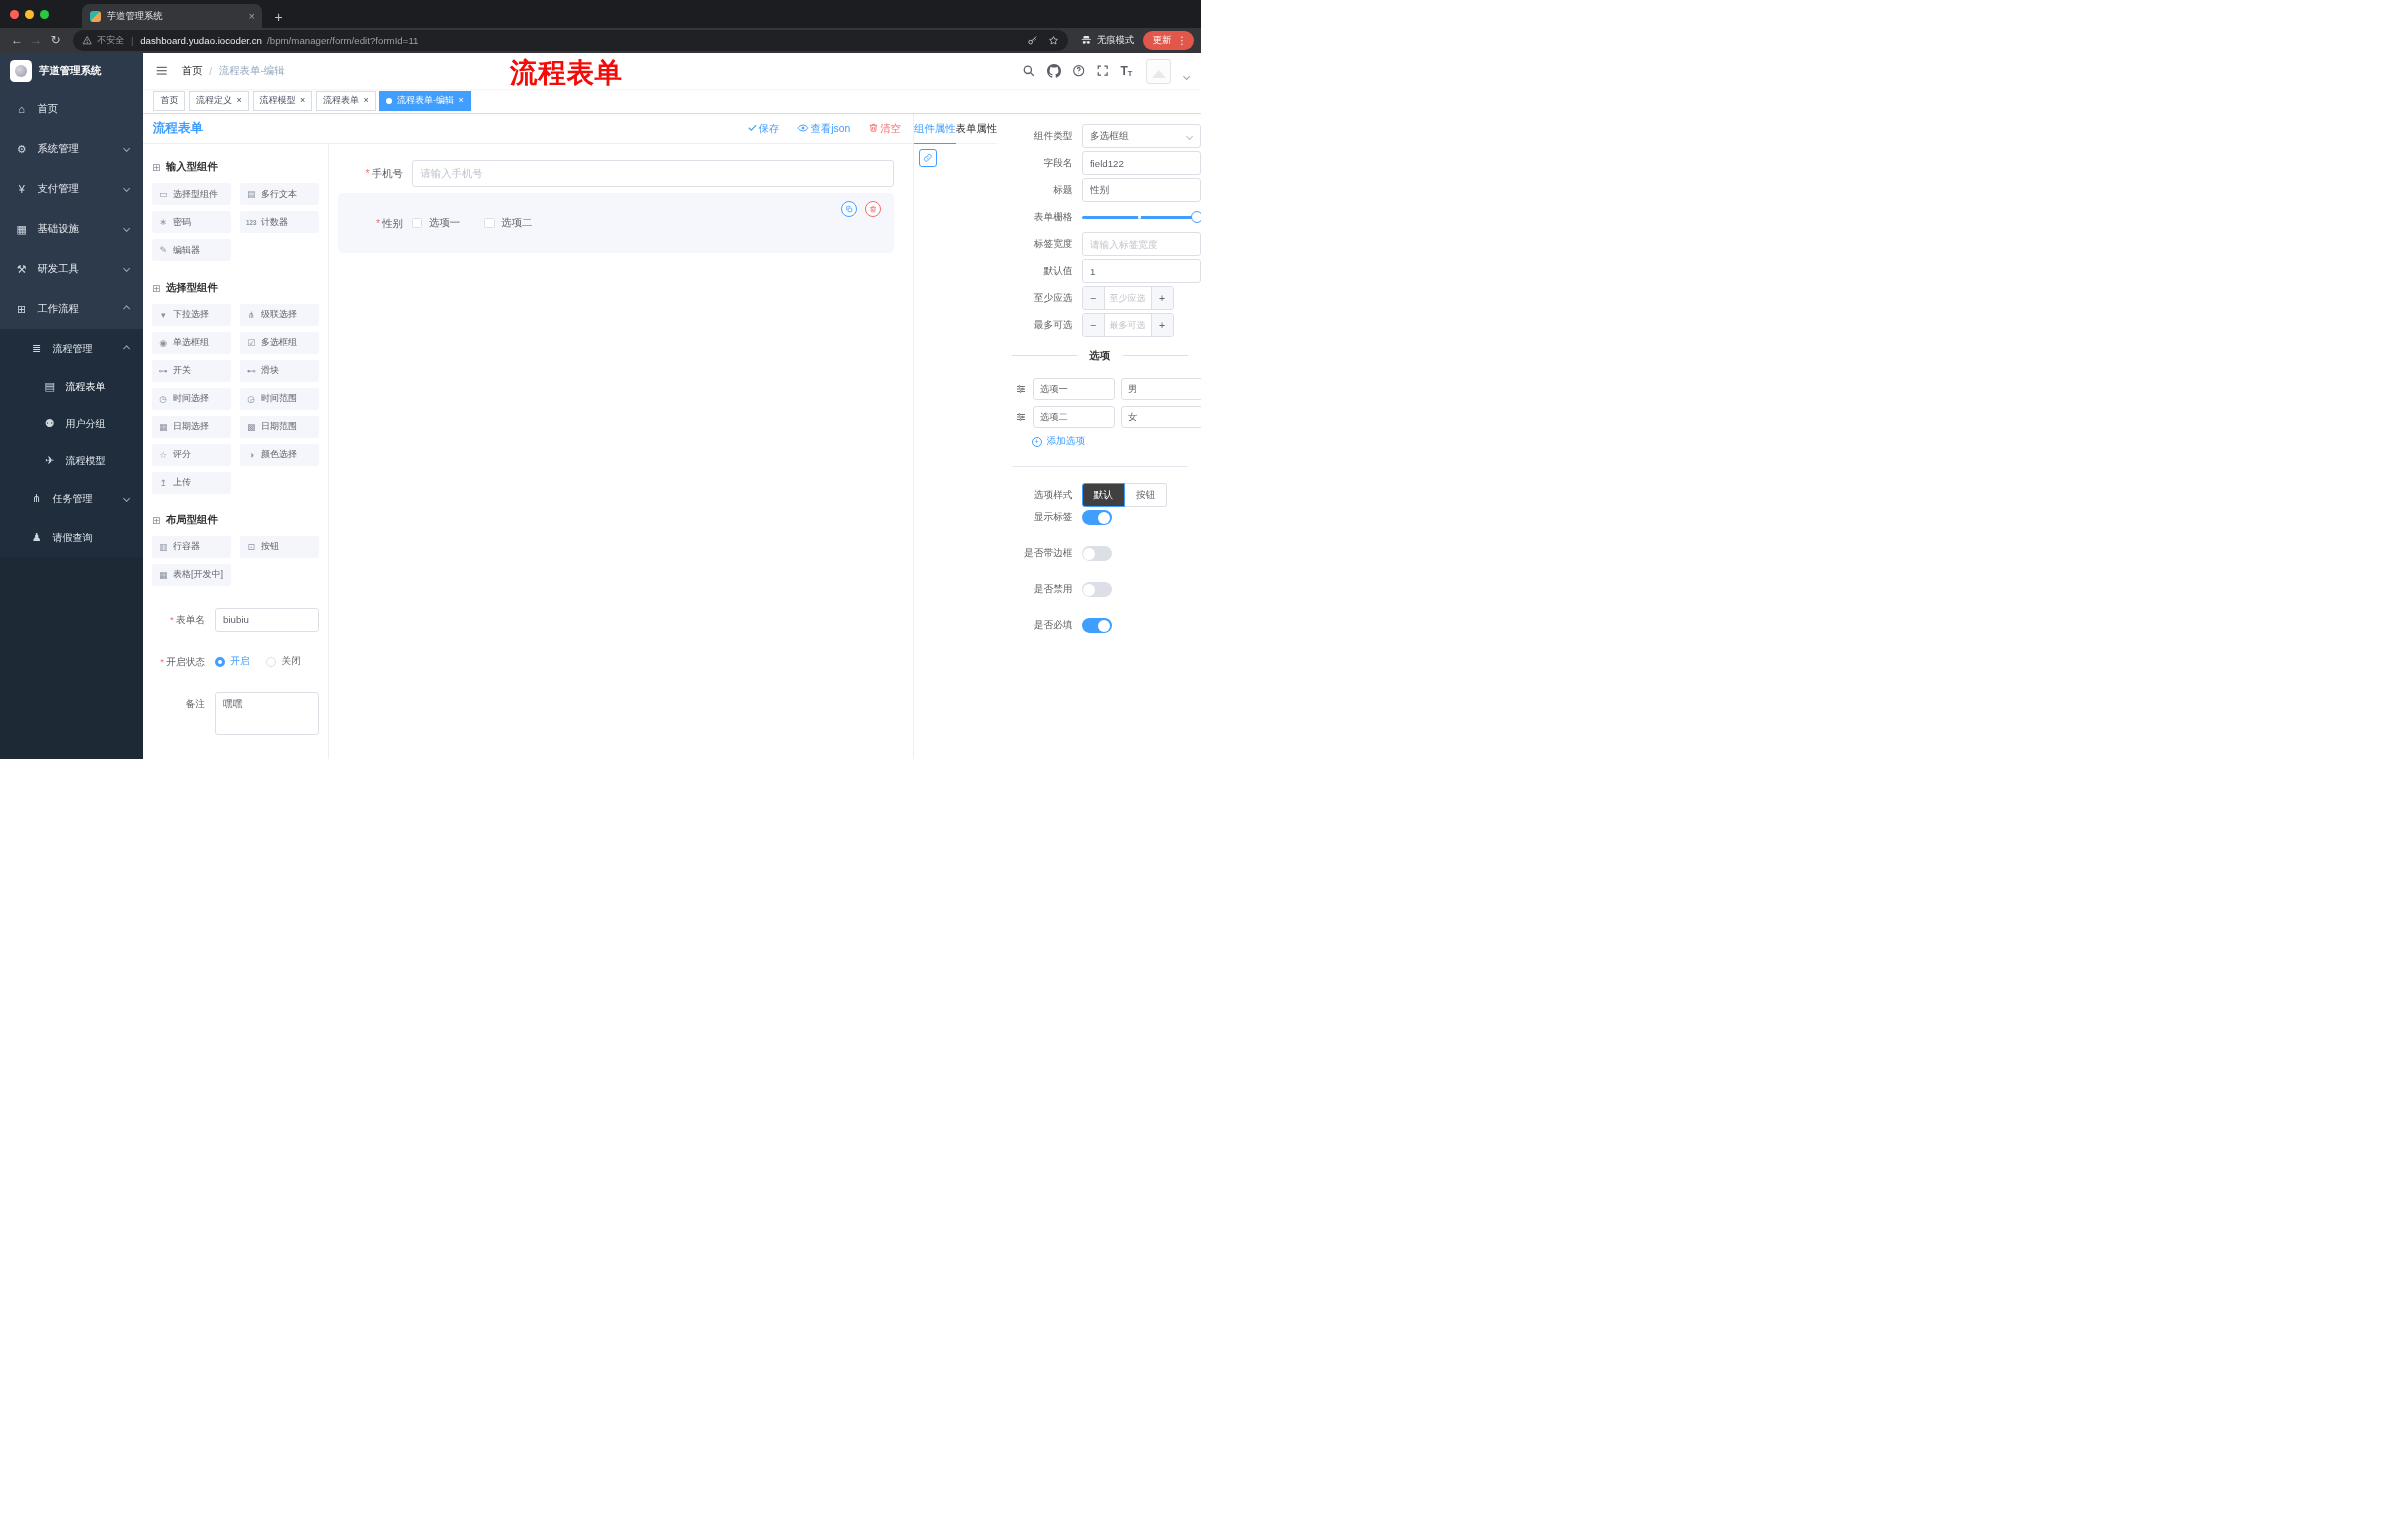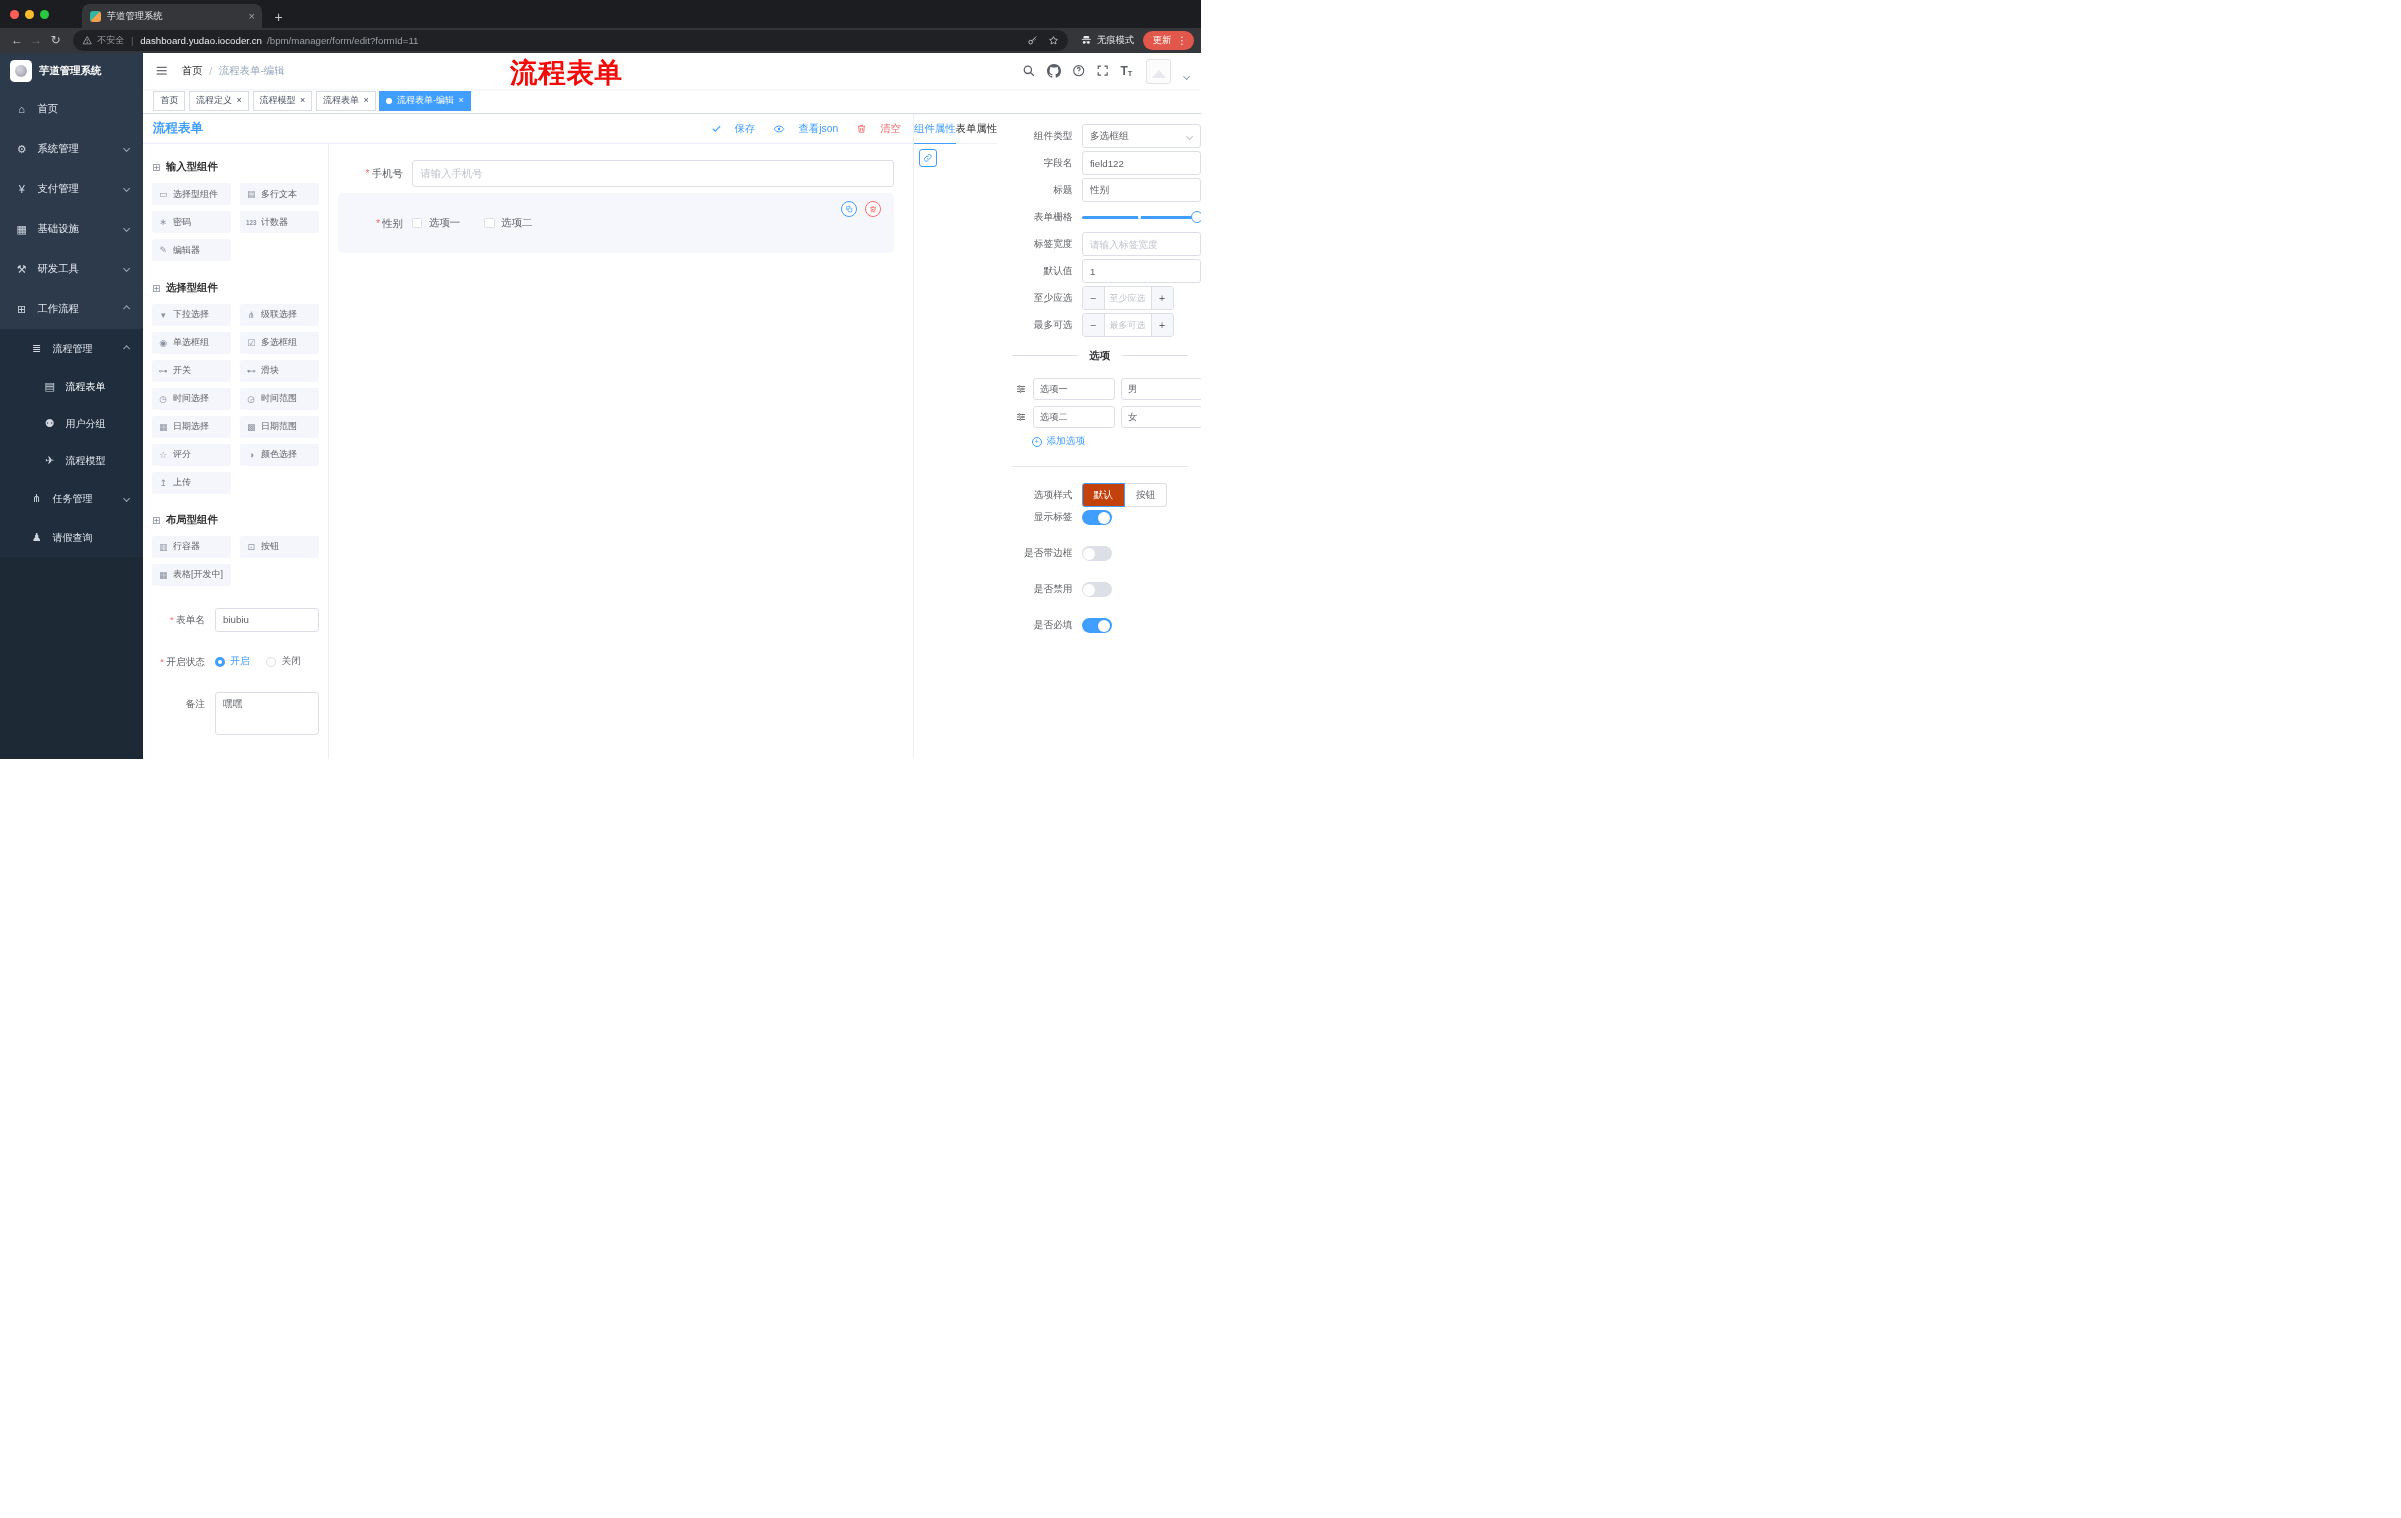--- a/index.html
+++ b/index.html
@@ -83,21 +83,21 @@
   .tag .x{font-size:9px;line-height:1;}
   .tag.active{background:#409eff;border-color:#409eff;color:#fff;}
   .tag.active .dot{width:6px;height:6px;border-radius:50%;background:#fff;display:inline-block;}
 
   
   .workspace{flex:1;display:flex;min-height:0;}
   .center{flex:1;display:flex;flex-direction:column;min-width:0;border-right:0.7px solid #ebeef5;}
   .designer-header{height:30px;display:flex;align-items:center;padding:0 12px 0 9.7px;border-bottom:0.7px solid #ebeef5;flex-shrink:0;}
   .designer-title{color:#409eff;font-size:12.6px;font-weight:700;}
   .designer-actions{margin-left:auto;display:flex;align-items:center;gap:18px;font-size:10.4px;}
-  .act{display:flex;align-items:center;gap:13px;color:#409eff;cursor:pointer;}
+  .act{display:flex;align-items:flex-start;gap:1px;color:#409eff;cursor:pointer;}
   .act.danger{color:#f56c6c;}
 
   .designer-body{flex:1;display:flex;min-height:0;}
   .components{width:186px;flex-shrink:0;border-right:0.7px solid #ebeef5;padding:7.4px 9px 12px;overflow:hidden;}
   .group-title{display:flex;align-items:center;gap:5.2px;font-size:10.4px;color:#303133;font-weight:600;margin:9px 0 9px;}
   .group-title.gap{margin-top:19.3px;}
   .group-title .gicon{color:#8a909b;font-weight:400;font-size:10.4px;}
   .comp-grid{display:grid;grid-template-columns:1fr 1fr;gap:6px 9px;}
   .comp-item{height:22px;background:#f4f6fc;border-radius:2.2px;display:flex;align-items:center;padding:0 3px 0 6px;gap:4.5px;font-size:9px;color:#606266;cursor:move;overflow:hidden;white-space:nowrap;}
   .comp-item .g{color:#8c939f;font-size:9px;min-width:10.4px;text-align:center;flex-shrink:0;}
@@ -162,21 +162,21 @@
   .drag-handle{color:#606266;flex-shrink:0;cursor:grab;}
   .opt-input{width:82px;height:22px;border:0.7px solid #dcdfe6;border-radius:3px;padding:0 6px;font-size:9.3px;color:#606266;outline:none;font-family:inherit;}
   .remove-btn{width:13.4px;height:13.4px;border-radius:50%;border:0.7px solid #f56c6c;color:#f56c6c;display:flex;align-items:center;justify-content:center;font-size:9.7px;margin-left:6px;background:#fff;cursor:pointer;line-height:1;}
   .add-option{display:flex;align-items:center;gap:4.5px;color:#409eff;font-size:9.7px;margin:7.4px 0 0 27px;cursor:pointer;}
   .plus-circle{width:10.4px;height:10.4px;border-radius:50%;border:0.7px solid #409eff;display:flex;align-items:center;justify-content:center;font-size:7.4px;line-height:1;}
   .hr{height:0.7px;background:#e4e7ed;margin:18px 13.4px 16.3px 7.4px;}
   .seg{display:flex;}
   .seg-btn{height:24px;padding:0 11px;border:0.7px solid #dcdfe6;font-size:9.7px;display:flex;align-items:center;color:#606266;background:#fff;cursor:pointer;}
   .seg-btn.first{border-radius:3px 0 0 3px;}
   .seg-btn.last{border-radius:0 3px 3px 0;border-left:none;}
-  .seg-btn.active{background:#c2410c;border-color:#409eff;color:#fff;font-family:Liberation Mono, monospace;}
+  .seg-btn.active{background:#404040;border-color:#409eff;color:#fff;font-family:Liberation Mono, monospace;}
   .prow.toggle-row{margin-bottom:21px;}
   .switch{width:30px;height:15px;border-radius:7.4px;background:#dcdfe6;position:relative;cursor:pointer;flex-shrink:0;}
   .switch.on{background:#409eff;}
   .switch .knob{position:absolute;top:1.5px;left:1.5px;width:12px;height:12px;border-radius:50%;background:#fff;}
   .switch.on .knob{left:auto;right:1.5px;}
 </style>
 </head>
 <body>
 
 <div class="tabstrip">

